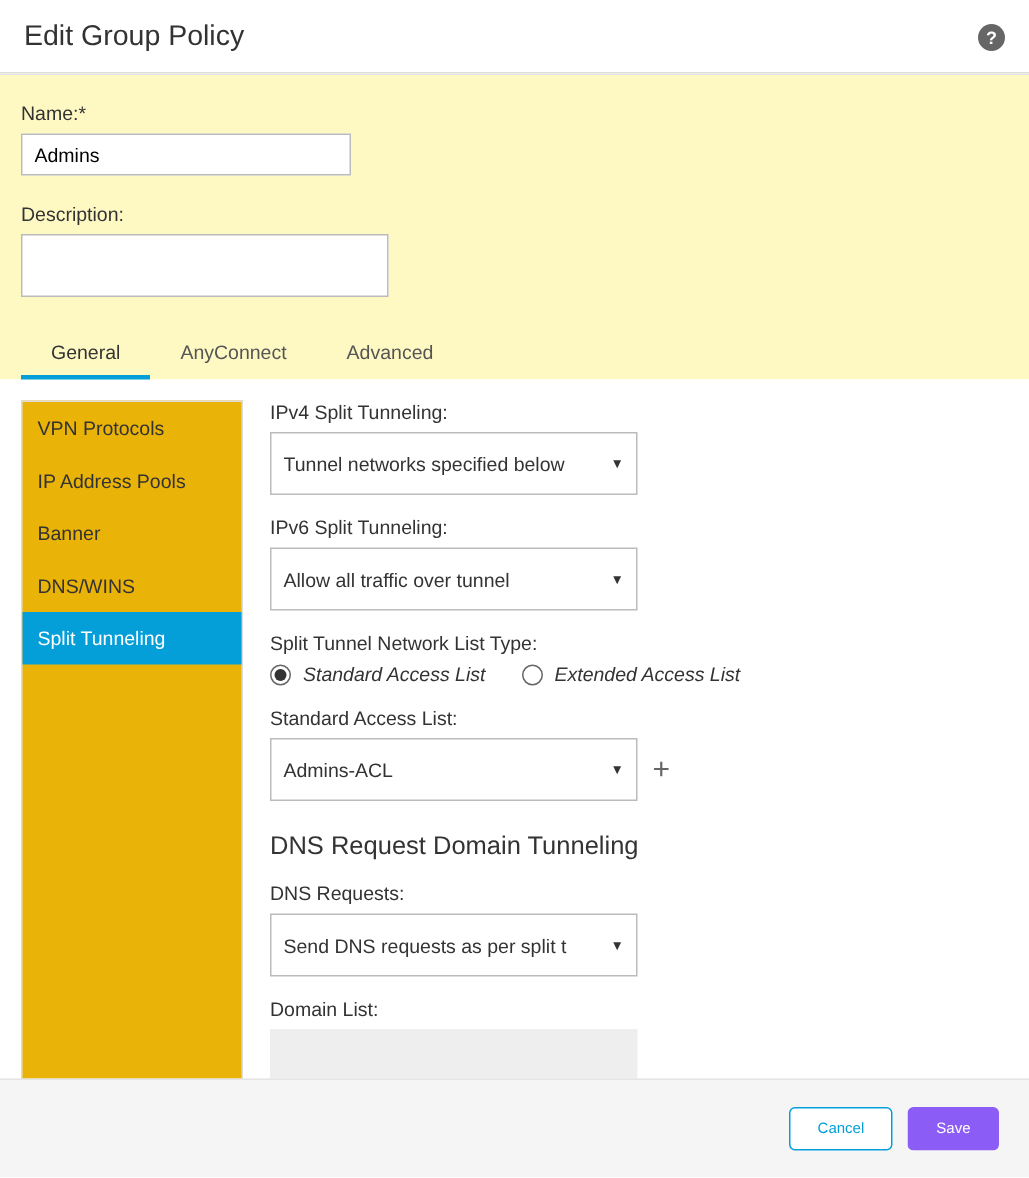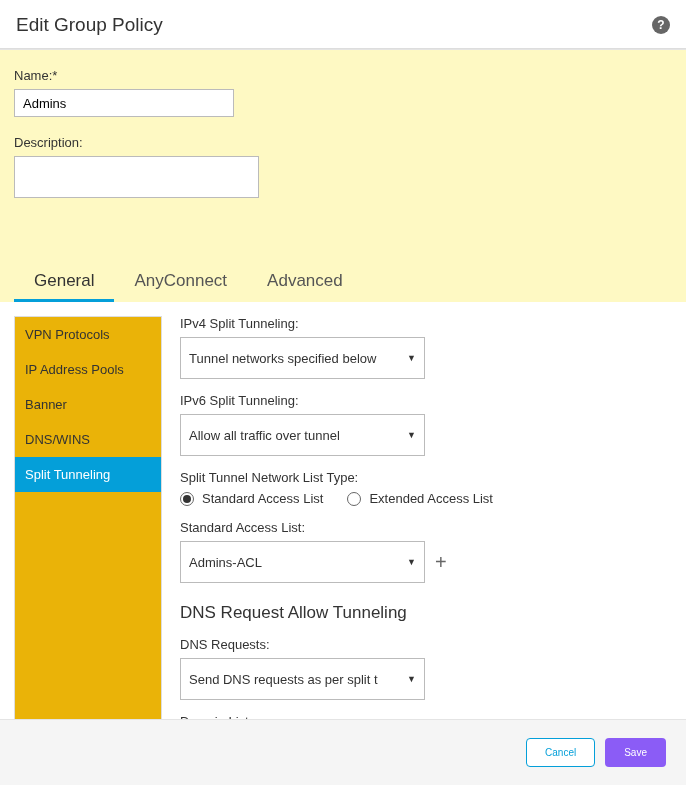--- a/index.html
+++ b/index.html
@@ -73,25 +73,24 @@
       font-size: 13px;
       resize: none;
     }
     .tabs {
       display: flex;
       gap: 0;
       margin-top: 4px;
     }
     .tab {
       padding: 8px 20px;
-      font-size: 17px;
+      font-size: 13px;
       color: #555;
       cursor: pointer;
       border-bottom: 3px solid transparent;
-      margin-top: 44px;
     }
     .tab.active {
       border-bottom: 3px solid #049fd9;
       color: #333;
     }
     .content-area {
       background: #fff;
       padding: 14px;
       display: flex;
       gap: 18px;
@@ -145,20 +144,21 @@
       align-items: center;
       gap: 24px;
       margin-top: 6px;
     }
     .radio-option {
       display: flex;
       align-items: center;
       gap: 8px;
       font-size: 13px;
       cursor: pointer;
+      font-style: italic;
     }
     .radio-circle {
       width: 14px;
       height: 14px;
       border: 1px solid #666;
       border-radius: 50%;
       display: flex;
       align-items: center;
       justify-content: center;
       background: #fff;
@@ -290,21 +290,21 @@
       <label class="panel-label">Standard Access List:</label>
       <div class="dropdown-row">
         <div class="dropdown">
           <span>Admins-ACL</span>
           <span class="dropdown-caret">▼</span>
         </div>
         <span class="plus-icon">+</span>
       </div>
     </div>
 
-    <div class="section-heading">DNS Request Allow Tunneling</div>
+    <div class="section-heading">DNS Request Domain Tunneling</div>
 
     <div class="panel-field">
       <label class="panel-label">DNS Requests:</label>
       <div class="dropdown">
         <span>Send DNS requests as per split t</span>
         <span class="dropdown-caret">▼</span>
       </div>
     </div>
 
     <div class="panel-field">

